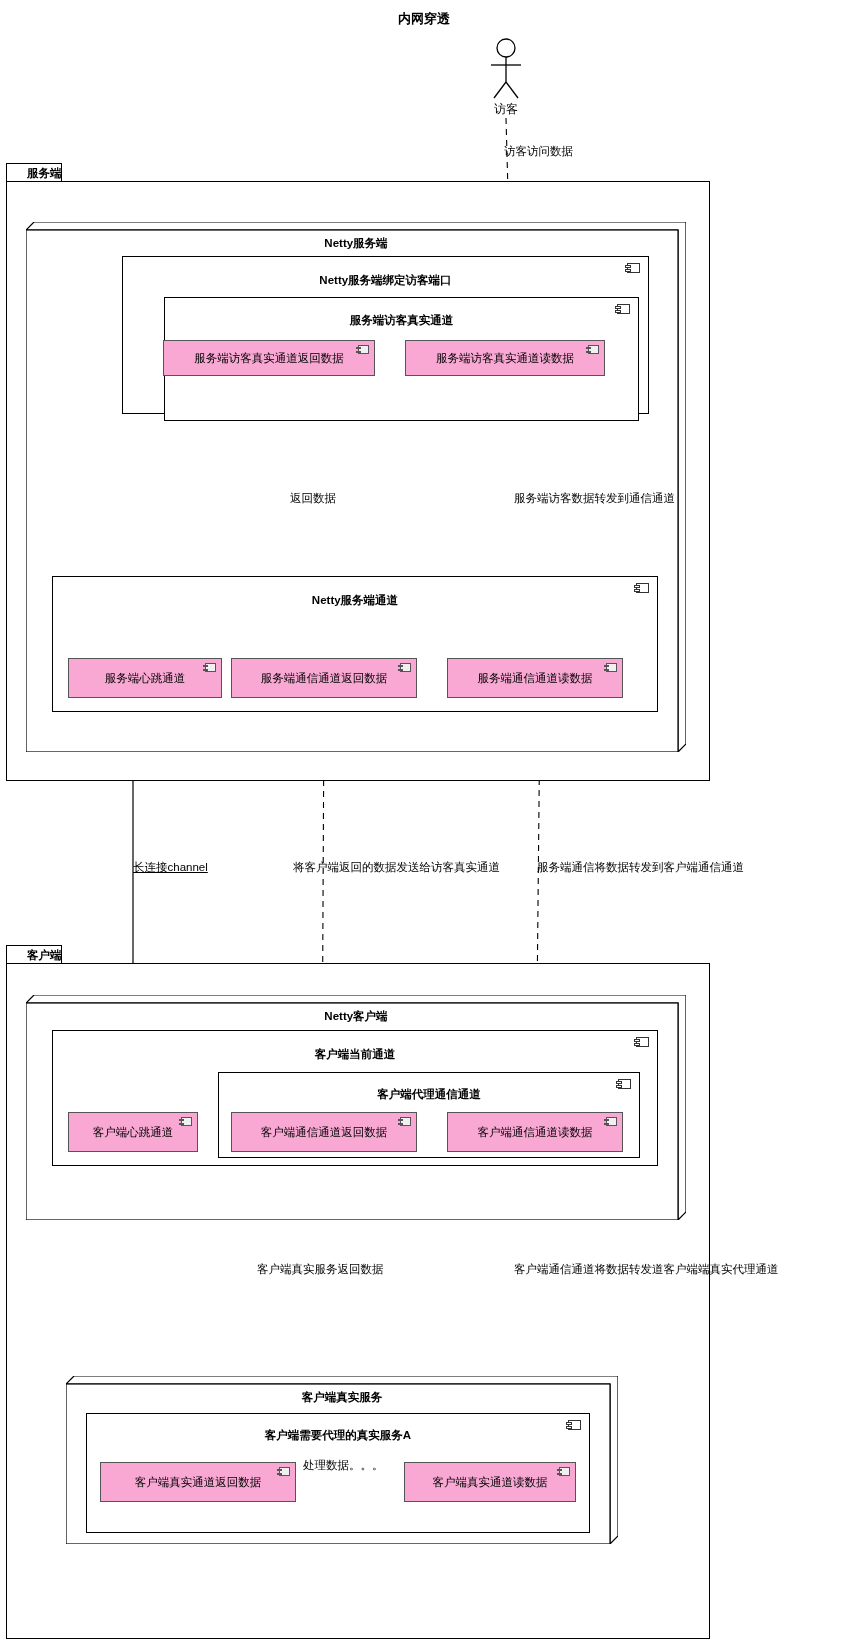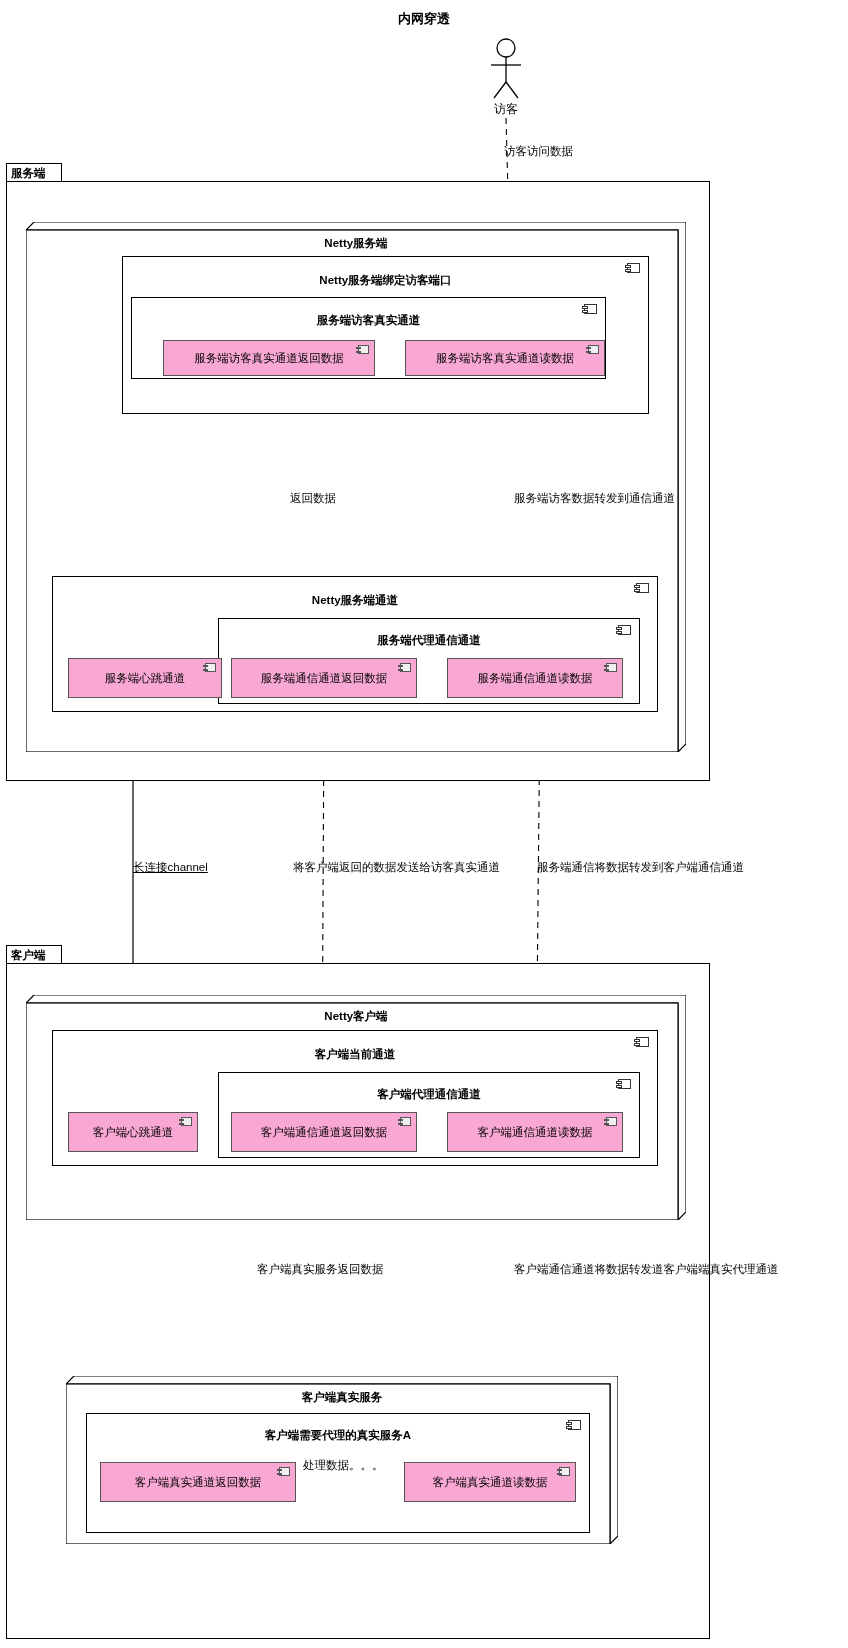--- a/index.html
+++ b/index.html
@@ -39,21 +39,21 @@
     box-sizing: border-box;
   }
   .pkg-tab {
     position: absolute;
     border: 1.4px solid #000;
     border-bottom: none;
     background: #ffffff;
     box-sizing: border-box;
     font-size: 11.5px;
     font-weight: bold;
-    padding: 2px 6px 1px 4px;
+    padding: 2px 6px 1px 20px;
     white-space: nowrap;
   }
   .pkg-tab:after {
     content: "";
     position: absolute;
     right: -1px;
     top: 0;
     width: 0; height: 0;
   }
   .node {
@@ -205,21 +205,21 @@
       <rect x="0" y="8" width="652" height="522" fill="#fff" stroke="#000" stroke-width="1.2"></rect>
     </svg>
     <div class="node-title" style="top:14px;">Netty服务端</div>
   </div>
 
   <div class="node" style="left:122px; top:256px; width:527px; height:158px;">
     <div class="frame-icon" style="right:8px; top:6px;"></div>
     <div class="node-title" style="top:16px;">Netty服务端绑定访客端口</div>
   </div>
 
-  <div class="node" style="left:131px; top:297px; width:475px; height:82px;">
+  <div class="node" style="left:164px; top:297px; width:475px; height:124px;">
     <div class="frame-icon" style="right:8px; top:6px;"></div>
     <div class="node-title" style="top:15px;">服务端访客真实通道</div>
   </div>
 
   <div class="comp" style="left:163px; top:340px; width:212px; height:36px;">
     <span>服务端访客真实通道返回数据</span>
     <span class="comp-icon"></span>
   </div>
   <div class="comp" style="left:405px; top:340px; width:200px; height:36px;">
     <span>服务端访客真实通道读数据</span>
@@ -227,24 +227,20 @@
   </div>
 
   <div class="edge-label" style="left:290px; top:491px;">返回数据</div>
   <div class="edge-label" style="left:514px; top:491px;">服务端访客数据转发到通信通道</div>
 
   <div class="node" style="left:52px; top:576px; width:606px; height:136px;">
     <div class="frame-icon" style="right:8px; top:6px;"></div>
     <div class="node-title" style="top:16px;">Netty服务端通道</div>
   </div>
 
-  <div class="node" style="left:218px; top:618px; width:422px; height:86px;">
-    <div class="frame-icon" style="right:8px; top:6px;"></div>
-    <div class="node-title" style="top:14px;">服务端代理通信通道</div>
-  </div>
 
   <div class="comp" style="left:68px; top:658px; width:154px; height:40px;">
     <span>服务端心跳通道</span>
     <span class="comp-icon"></span>
   </div>
   <div class="comp" style="left:231px; top:658px; width:186px; height:40px;">
     <span>服务端通信通道返回数据</span>
     <span class="comp-icon"></span>
   </div>
   <div class="comp" style="left:447px; top:658px; width:176px; height:40px;">

